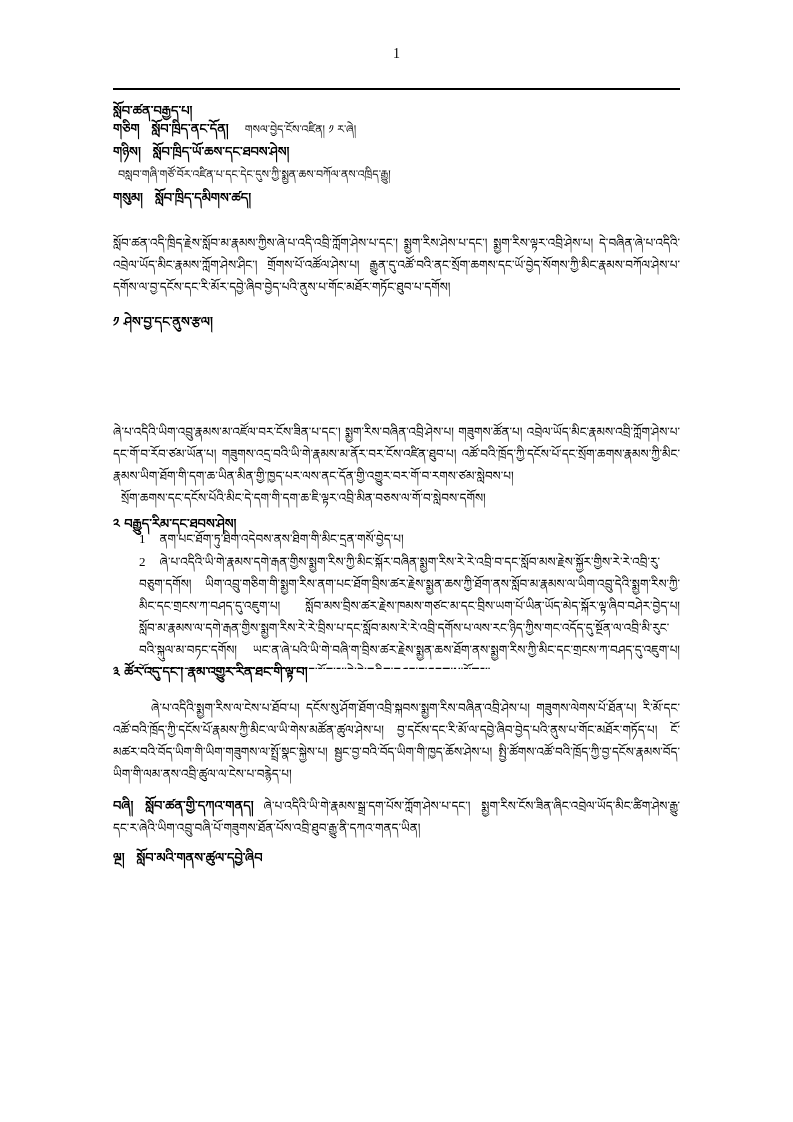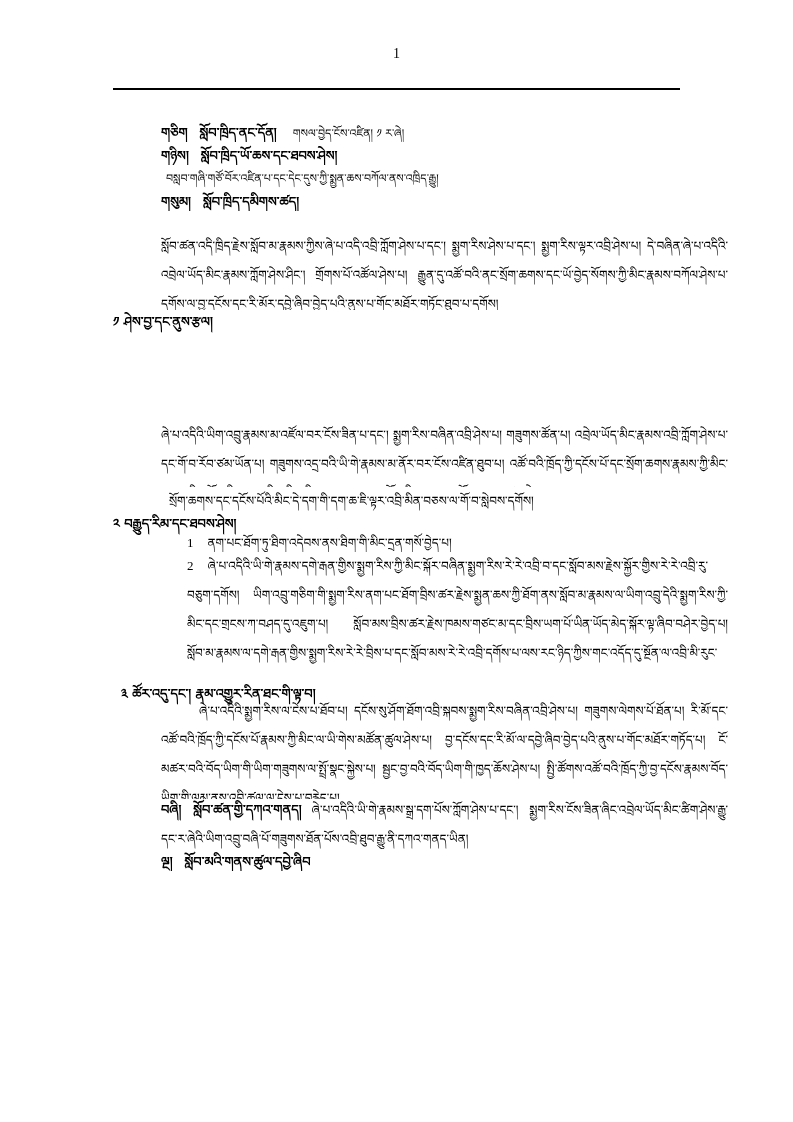--- a/index.html
+++ b/index.html
@@ -7,21 +7,21 @@
     position: relative;
     width: 793px;
     height: 1122px;
     margin: 0 auto;
     background: #ffffff;
     color: #000000;
     font-family: "DejaVu Sans", sans-serif;
     overflow: hidden;
   }
   .abs { position: absolute; left: 113px; width: 567px; }
-  .tib { font-size: 12px; line-height: 29px; letter-spacing: 0; margin-left: 48px; }
+  .tib { font-size: 12px; line-height: 22px; letter-spacing: 0; }
   .just { text-align: justify; overflow: hidden; }
   .small { font-size: 11px; }
   .pagenum {
     position: absolute;
     top: 46px; left: 113px; width: 567px;
     text-align: center;
     font-family: "Liberation Serif", serif;
     font-size: 14px;
   }
   .rule {
@@ -44,20 +44,21 @@
 </style>
 </head>
 <body>
 
 <div class="page">
 
   <div class="pagenum">1</div>
 
   <div class="rule"></div>
 
+  <div class="abs headline" style="top:96px;">སློབ་ཚན་བརྒྱད་པ།</div>
 
   <div class="abs tib" style="top:118px; height:24px; overflow:hidden; white-space:nowrap;">
     <span class="inline-label" style="font-size:13px;">གཅིག</span><span class="inline-title" style="font-size:13px;">སློབ་ཁྲིད་ནང་དོན།</span><span class="inline-note">གསལ་བྱེད་ངོས་འཛིན། ༡  ར་ཞེ།</span>
   </div>
 
   <div class="abs tib" style="top:141px; height:24px; overflow:hidden; white-space:nowrap;">
     <span class="inline-label" style="font-size:13px;">གཉིས།</span><span class="inline-title" style="font-size:13px;">སློབ་ཁྲིད་ཡོ་ཆས་དང་ཐབས་ཤེས།</span>
   </div>
 
   <div class="abs tib" style="top:187px; height:24px; overflow:hidden; white-space:nowrap;">
@@ -75,21 +76,21 @@
 
   <div class="abs headline" style="top:509px;">༢ བརྒྱུད་རིམ་དང་ཐབས་ཤེས།</div>
 
   <div class="abs tib list-item" style="top:528px; left:139px; width:541px; height:24px; white-space:nowrap;">
     <span class="list-num">1</span><span>ནག་པང་ཐོག་ཏུ་ཐིག་འདེབས་ནས་ཐིག་གི་མིང་དྲན་གསོ་བྱེད་པ།</span>
   </div>
   <div class="abs tib list-item just" style="top:551px; left:139px; width:541px; height:118px;">
     <span class="list-num">2</span><span>ཞེ་པ་འདིའི་ཡི་གེ་རྣམས་དགེ་རྒན་གྱིས་སྨྱག་རིས་ཀྱི་མིང་སྐོར་བཞིན་སྨྱག་རིས་རེ་རེ་འབྲི་བ་དང་སློབ་མས་རྗེས་སྐྱོར་གྱིས་རེ་རེ་འབྲི་རུ་བཅུག་དགོས།  ཡིག་འབྲུ་གཅིག་གི་སྨྱག་རིས་ནག་པང་ཐོག་བྲིས་ཚར་རྗེས་སྨྱན་ཆས་ཀྱི་ཐོག་ནས་སློབ་མ་རྣམས་ལ་ཡིག་འབྲུ་དེའི་སྨྱག་རིས་ཀྱི་མིང་དང་གྲངས་ཀ་བཤད་དུ་འཇུག་པ།  སློབ་མས་བྲིས་ཚར་རྗེས་ཁམས་གཙང་མ་དང་བྲིས་ཡག་པོ་ཡིན་ཡོད་མེད་སྐོར་ལྟ་ཞིབ་བཤེར་བྱེད་པ།  སློབ་མ་རྣམས་ལ་དགེ་རྒན་གྱིས་སྨྱག་རིས་རེ་རེ་བྲིས་པ་དང་སློབ་མས་རེ་རེ་འབྲི་དགོས་པ་ལས་རང་ཉིད་ཀྱིས་གང་འདོད་དུ་སྔོན་ལ་འབྲི་མི་རུང་བའི་སྐུལ་མ་བཏང་དགོས།  ཡང་ན་ཞེ་པའི་ཡི་གེ་བཞི་ག་བྲིས་ཚར་རྗེས་སྨྱན་ཆས་ཐོག་ནས་སྨྱག་རིས་ཀྱི་མིང་དང་གྲངས་ཀ་བཤད་དུ་འཇུག་པ།  སློབ་མ་རྣམས་ལ་མཉམ་དུ་བཤད་འཇུག་པ་དང་སློབ་མ་རེ་རེ་བཞིན་བཤད་དུ་འཇུག་པ་སོགས།</span>
   </div>
 
-  <div class="abs headline" style="top:679px;margin-left:8px;">༣ ཚོར་འདུ་དང་། རྣམ་འགྱུར་རིན་ཐང་གི་ལྟ་བ།</div>
+  <div class="abs headline" style="top:657px;">༣ ཚོར་འདུ་དང་། རྣམ་འགྱུར་རིན་ཐང་གི་ལྟ་བ།</div>
 
   <div class="abs tib just indent1" style="top:697px; height:102px;">ཞེ་པ་འདིའི་སྨྱག་རིས་ལ་ངེས་པ་ཐོབ་པ། དངོས་སུ་ཤོག་ཐོག་འབྲི་སྐབས་སྨྱག་རིས་བཞིན་འབྲི་ཤེས་པ། གཟུགས་ལེགས་པོ་ཐོན་པ།  རི་མོ་དང་འཚོ་བའི་ཁྲོད་ཀྱི་དངོས་པོ་རྣམས་ཀྱི་མིང་ལ་ཡི་གེས་མཚོན་ཚུལ་ཤེས་པ།  བྱ་དངོས་དང་རི་མོ་ལ་དབྱེ་ཞིབ་བྱེད་པའི་ནུས་པ་གོང་མཐོར་གཏོད་པ།  ངོ་མཚར་བའི་བོད་ཡིག་གི་ཡིག་གཟུགས་ལ་སྤྲོ་སྣང་སྐྱེས་པ། སྦྱང་བྱ་བའི་བོད་ཡིག་གི་ཁྱད་ཆོས་ཤེས་པ།  སྤྱི་ཚོགས་འཚོ་བའི་ཁྲོད་ཀྱི་བྱ་དངོས་རྣམས་བོད་ཡིག་གི་ལམ་ནས་འབྲི་ཚུལ་ལ་ངེས་པ་བརྙེད་པ།</div>
 
   <div class="abs tib" style="top:847px; height:24px; overflow:hidden; white-space:nowrap;">
     <span class="inline-label" style="font-size:13px;">ལྔ།</span><span class="inline-title" style="font-size:13px;">སློབ་མའི་གནས་ཚུལ་དབྱེ་ཞིབ</span>
   </div>
 
   <div class="abs tib just" style="top:795px; height:54px;">
     <span class="inline-label" style="font-size:13px;">བཞི།</span><span class="inline-title" style="font-size:13px; margin-right:10px;">སློབ་ཚན་གྱི་དཀའ་གནད།</span><span>ཞེ་པ་འདིའི་ཡི་གེ་རྣམས་སྒྲ་དག་པོས་ཀློག་ཤེས་པ་དང་།  སྨྱག་རིས་ངོས་ཟིན་ཞིང་འབྲེལ་ཡོད་མིང་ཚིག་ཤེས་རྒྱུ་དང་ར་ཞེའི་ཡིག་འབྲུ་བཞི་པོ་གཟུགས་ཐོན་པོས་འབྲི་ཐུབ་རྒྱུ་ནི་དཀའ་གནད་ཡིན།</span>
   </div>

